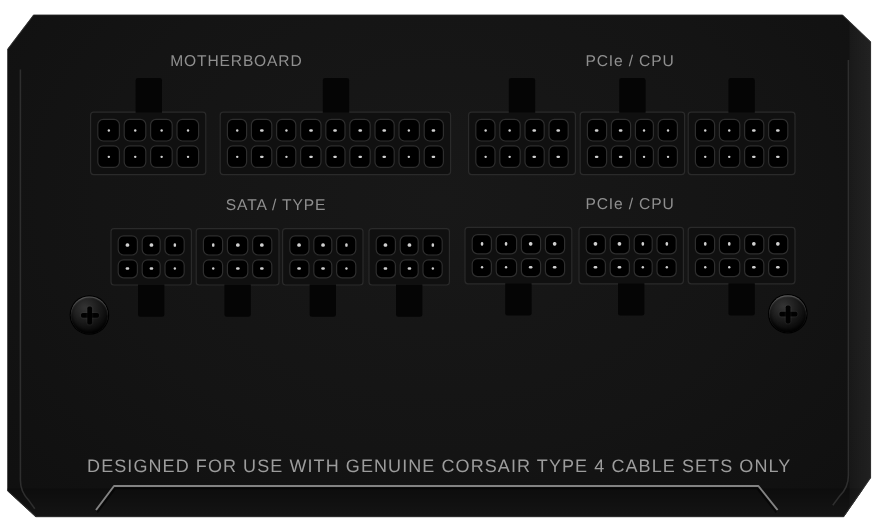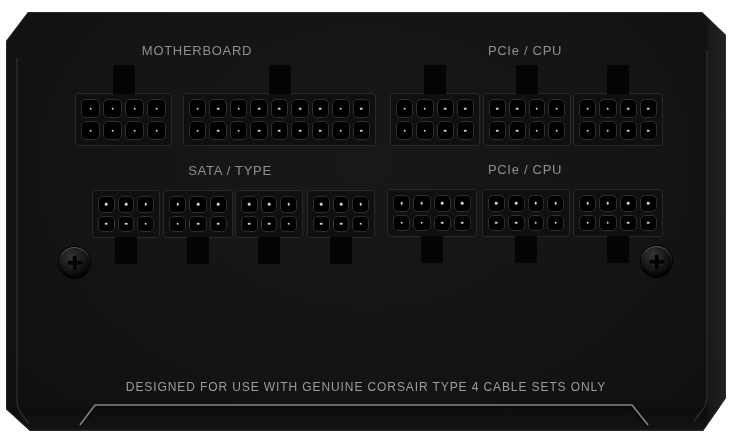--- a/index.html
+++ b/index.html
@@ -60,21 +60,21 @@
     content:'';position:absolute;background:#010101;border-radius:1.5px;
     top:50%;left:50%;box-shadow:0 0 2px rgba(255,255,255,.12);
   }
   .screw::before{width:15px;height:4.5px;transform:translate(-50%,-50%);}
   .screw::after{width:4.5px;height:15px;transform:translate(-50%,-50%);}
   #screw-left{left:59px;top:247px;}
   #screw-right{left:641px;top:246px;}
   
   .notice{
     position:absolute;left:366px;top:380px;transform:translateX(-50%);
-    color:#9c9c9c;font-size:12px;letter-spacing:.9px;white-space:nowrap;
+    color:#9c9c9c;font-size:15px;letter-spacing:.9px;white-space:nowrap;
   }
   
   .overlay{position:absolute;left:0;top:0;pointer-events:none;}
 </style>
 </head>
 <body>
 
 <div class="stage">
   <div class="psu-body">
 

